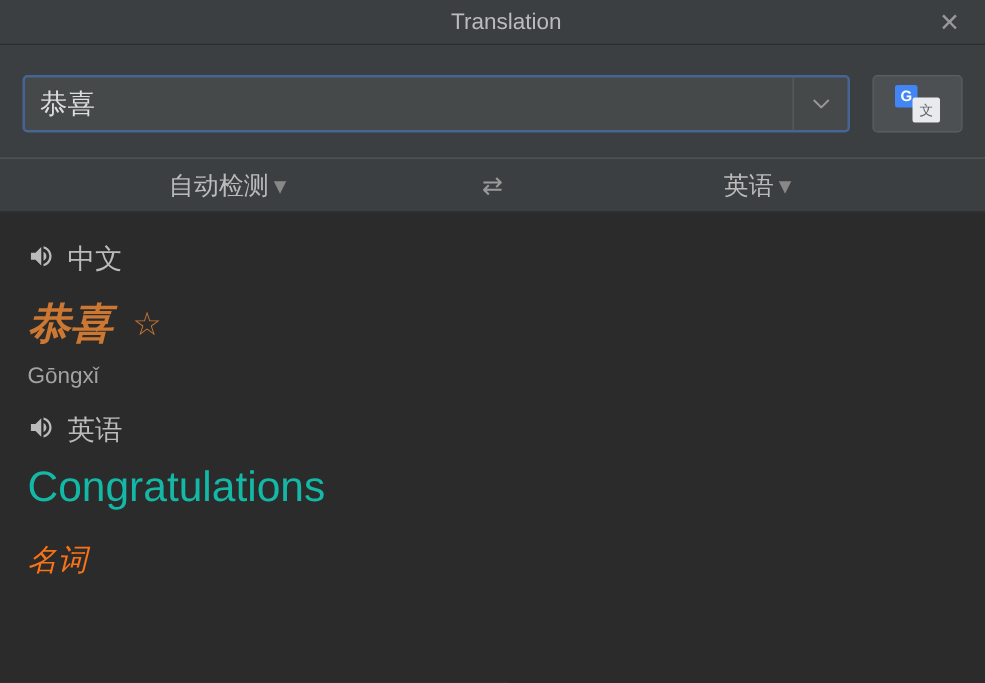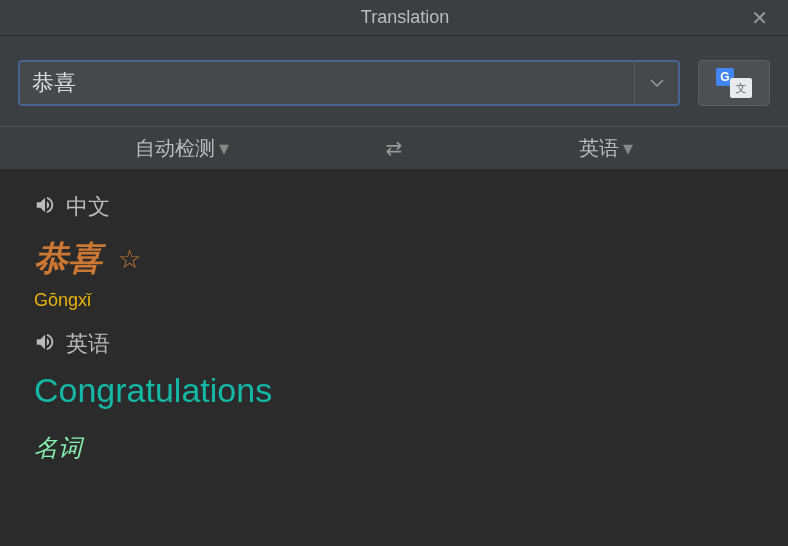--- a/index.html
+++ b/index.html
@@ -137,21 +137,21 @@
       width: 60px;
       display: flex;
       align-items: center;
       justify-content: center;
       cursor: pointer;
       color: #999;
       font-size: 20px;
     }
     .content {
       background: #2b2b2b;
-      padding: 22px 34px;
+      padding: 22px 22px;
       height: calc(100% - 170px);
     }
     .detected-row {
       display: flex;
       align-items: center;
       gap: 10px;
       margin-bottom: 14px;
     }
     .speaker-icon {
       color: #bbbbbb;
@@ -173,42 +173,42 @@
       font-style: italic;
       color: #cc7832;
     }
     .star-icon {
       color: #cc7832;
       font-size: 26px;
       cursor: pointer;
     }
     .pinyin {
       font-size: 18px;
-      color: #eab308;
+      color: #a3a3a3;
       margin-bottom: 18px;
     }
     .target-lang-row {
       display: flex;
       align-items: center;
       gap: 10px;
       margin-bottom: 12px;
     }
     .target-lang {
       font-size: 22px;
       color: #bbbbbb;
     }
     .translation {
       font-size: 34px;
       color: #14b8a6;
       margin-bottom: 22px;
     }
     .pos-label {
       font-size: 24px;
       font-style: italic;
-      color: #86efac;
+      color: #f97316;
       margin-bottom: 6px;
     }
     .def-word {
       font-size: 28px;
       color: #ffd700;
       padding-left: 28px;
     }
     .dropdown-arrow {
       color: #888;
     }

